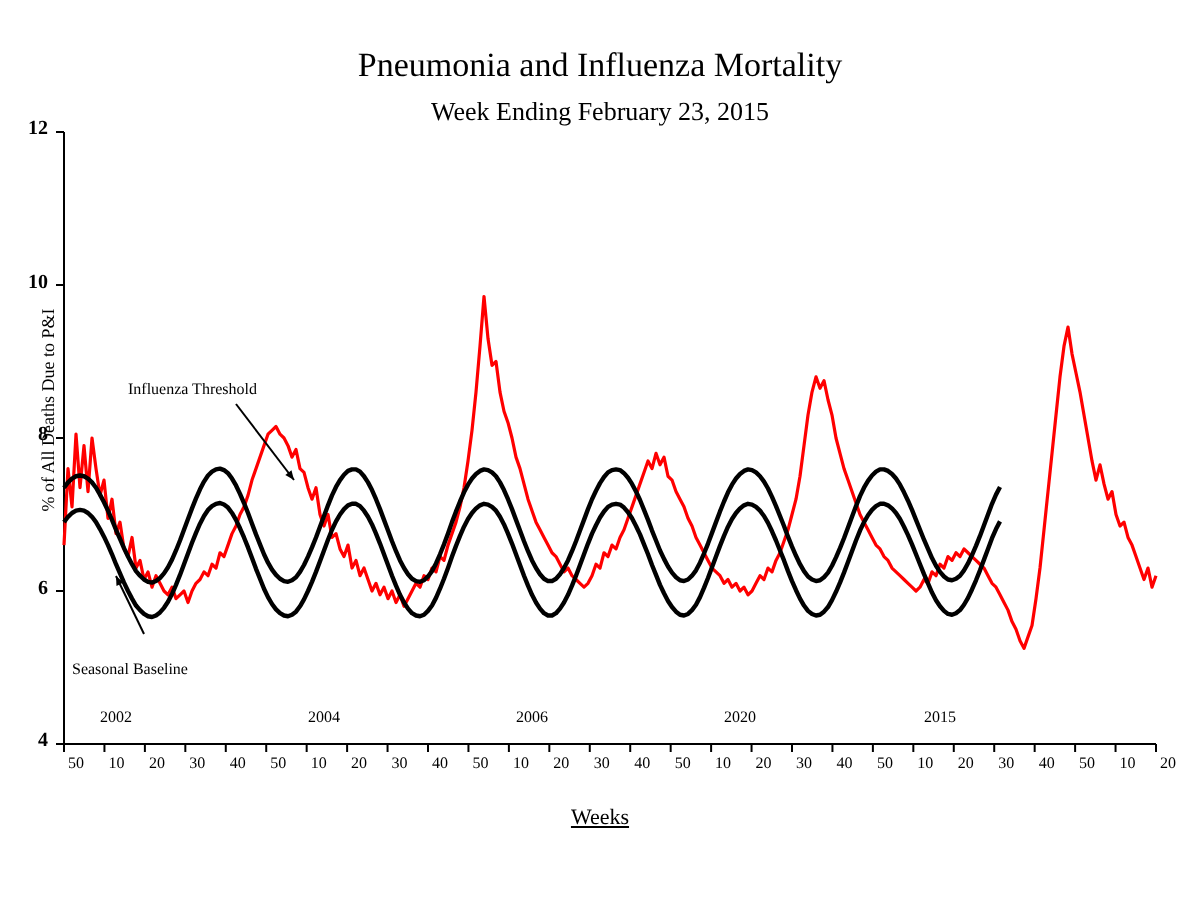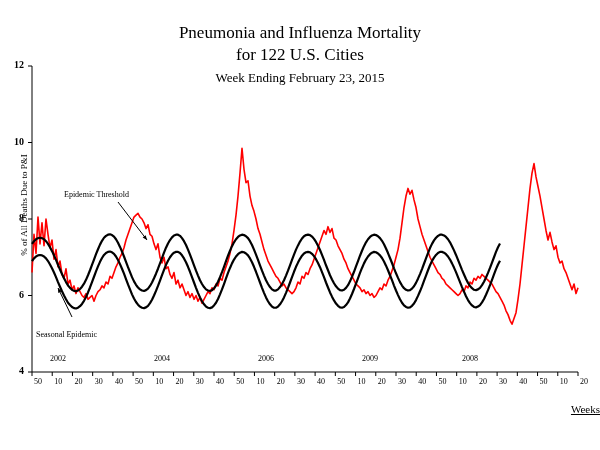--- a/index.html
+++ b/index.html
@@ -50,21 +50,21 @@
     text-align: center;
     font-size: 9px;
     transform: rotate(-90deg);
     color: #000;
   }
   .xlabel {
     position: absolute;
     left: 0;
     top: 403px;
     width: 600px;
-    text-align: right;
+    text-align: center;
     font-size: 11px;
     color: #000;
     text-decoration: underline;
   }
   .ytick {
     position: absolute;
     font-size: 10px;
     color: #000;
     text-align: right;
     width: 22px;
@@ -96,21 +96,20 @@
     top: 0;
   }
 </style>
 </head>
 <body>
 
 <div id="chart-root">
 
   <div class="title-block">
     <div class="title-line1">Pneumonia and Influenza Mortality</div>
-    <div class="title-line2">for 122 U.S. Cities</div>
     <div class="title-line3">Week Ending  February 23, 2015</div>
   </div>
 
   <div class="ylabel">% of All Deaths Due to P&amp;I</div>
   <div class="xlabel">Weeks</div>
 
   <div id="ytick-layer">
       <div class="ytick" style="left: 2px; top: 59px;">12</div>
       <div class="ytick" style="left: 2px; top: 135.5px;">10</div>
       <div class="ytick" style="left: 2px; top: 212px;">8</div>
@@ -144,22 +143,22 @@
       <div class="xtick" style="left: 487.111px; top: 377px;">30</div>
       <div class="xtick" style="left: 507.333px; top: 377px;">40</div>
       <div class="xtick" style="left: 527.556px; top: 377px;">50</div>
       <div class="xtick" style="left: 547.778px; top: 377px;">10</div>
       <div class="xtick" style="left: 568px; top: 377px;">20</div>
     </div>
   <div id="year-layer">
       <div class="yearlabel" style="left: 38px; top: 354px;">2002</div>
       <div class="yearlabel" style="left: 142px; top: 354px;">2004</div>
       <div class="yearlabel" style="left: 246px; top: 354px;">2006</div>
-      <div class="yearlabel" style="left: 350px; top: 354px;">2009</div>
-      <div class="yearlabel" style="left: 450px; top: 354px;">2008</div>
+      <div class="yearlabel" style="left: 350px; top: 354px;">2020</div>
+      <div class="yearlabel" style="left: 450px; top: 354px;">2015</div>
     </div>
 
   <svg class="plot" id="plot-svg" width="600" height="450">
       <path d="M 32 66 L 32 372 L 578 372" fill="none" stroke="#000" stroke-width="1"></path>
       <line x1="28" x2="32" y1="372" y2="372" stroke="#000" stroke-width="1"></line>
       <line x1="28" x2="32" y1="295.5" y2="295.5" stroke="#000" stroke-width="1"></line>
       <line x1="28" x2="32" y1="219" y2="219" stroke="#000" stroke-width="1"></line>
       <line x1="28" x2="32" y1="142.5" y2="142.5" stroke="#000" stroke-width="1"></line>
       <line x1="28" x2="32" y1="66" y2="66" stroke="#000" stroke-width="1"></line>
       <line x1="32" x2="32" y1="372" y2="376" stroke="#000" stroke-width="1"></line>
@@ -193,17 +192,17 @@
       <path d="M 32.00 272.55 L 34.00 234.30 L 36.00 253.43 L 38.00 217.09 L 40.00 243.86 L 42.00 222.82 L 44.00 245.78 L 46.00 219.00 L 48.00 234.30 L 50.00 247.69 L 52.00 240.04 L 54.00 259.16 L 56.00 249.60 L 58.00 266.81 L 60.00 261.07 L 62.00 274.46 L 64.00 278.29 L 66.00 268.73 L 68.00 284.02 L 70.00 280.20 L 72.00 289.76 L 74.00 285.94 L 76.00 293.59 L 78.00 287.85 L 80.00 291.68 L 82.00 295.50 L 84.00 297.41 L 86.00 293.59 L 88.00 299.32 L 90.00 297.41 L 92.00 295.50 L 94.00 301.24 L 96.00 295.50 L 98.00 291.68 L 100.00 289.76 L 102.00 285.94 L 104.00 287.85 L 106.00 282.11 L 108.00 284.02 L 110.00 276.38 L 112.00 278.29 L 114.00 272.55 L 116.00 266.81 L 118.00 262.99 L 120.00 257.25 L 122.00 253.43 L 124.00 247.69 L 126.00 240.04 L 128.00 234.30 L 130.00 228.56 L 132.00 222.82 L 134.00 217.09 L 136.00 215.18 L 138.00 213.26 L 140.00 217.09 L 142.00 219.00 L 144.00 222.82 L 146.00 228.56 L 148.00 224.74 L 150.00 234.30 L 152.00 236.21 L 154.00 243.86 L 156.00 249.60 L 158.00 243.86 L 160.00 257.25 L 162.00 262.99 L 164.00 257.25 L 166.00 268.73 L 168.00 266.81 L 170.00 274.46 L 172.00 278.29 L 174.00 272.55 L 176.00 284.02 L 178.00 280.20 L 180.00 287.85 L 182.00 284.02 L 184.00 289.76 L 186.00 295.50 L 188.00 291.68 L 190.00 297.41 L 192.00 293.59 L 194.00 299.32 L 196.00 295.50 L 198.00 301.24 L 200.00 297.41 L 202.00 303.15 L 204.00 299.32 L 206.00 295.50 L 208.00 291.68 L 210.00 293.59 L 212.00 287.85 L 214.00 289.76 L 216.00 284.02 L 218.00 285.94 L 220.00 278.29 L 222.00 280.20 L 224.00 272.55 L 226.00 266.81 L 228.00 261.07 L 230.00 253.43 L 232.00 243.86 L 234.00 230.47 L 236.00 215.18 L 238.00 196.05 L 240.00 173.10 L 242.00 148.24 L 244.00 169.27 L 246.00 182.66 L 248.00 180.75 L 250.00 196.05 L 252.00 205.61 L 254.00 211.35 L 256.00 219.00 L 258.00 228.56 L 260.00 234.30 L 262.00 241.95 L 264.00 249.60 L 266.00 255.34 L 268.00 261.07 L 270.00 264.90 L 272.00 268.73 L 274.00 272.55 L 276.00 276.38 L 278.00 278.29 L 280.00 282.11 L 282.00 285.94 L 284.00 284.02 L 286.00 287.85 L 288.00 289.76 L 290.00 291.68 L 292.00 293.59 L 294.00 291.68 L 296.00 287.85 L 298.00 282.11 L 300.00 284.02 L 302.00 276.38 L 304.00 278.29 L 306.00 272.55 L 308.00 274.46 L 310.00 268.73 L 312.00 264.90 L 314.00 259.16 L 316.00 253.43 L 318.00 247.69 L 320.00 241.95 L 322.00 236.21 L 324.00 230.47 L 326.00 234.30 L 328.00 226.65 L 330.00 232.39 L 332.00 228.56 L 334.00 238.13 L 336.00 240.04 L 338.00 245.78 L 340.00 249.60 L 342.00 253.43 L 344.00 259.16 L 346.00 262.99 L 348.00 268.73 L 350.00 272.55 L 352.00 276.38 L 354.00 280.20 L 356.00 284.02 L 358.00 285.94 L 360.00 287.85 L 362.00 291.68 L 364.00 289.76 L 366.00 293.59 L 368.00 291.68 L 370.00 295.50 L 372.00 293.59 L 374.00 297.41 L 376.00 295.50 L 378.00 291.68 L 380.00 287.85 L 382.00 289.76 L 384.00 284.02 L 386.00 285.94 L 388.00 280.20 L 390.00 276.38 L 392.00 270.64 L 394.00 264.90 L 396.00 257.25 L 398.00 249.60 L 400.00 238.13 L 402.00 222.82 L 404.00 207.52 L 406.00 196.05 L 408.00 188.40 L 410.00 194.14 L 412.00 190.31 L 414.00 199.88 L 416.00 207.52 L 418.00 219.00 L 420.00 226.65 L 422.00 234.30 L 424.00 240.04 L 426.00 245.78 L 428.00 251.51 L 430.00 257.25 L 432.00 261.07 L 434.00 264.90 L 436.00 268.73 L 438.00 272.55 L 440.00 274.46 L 442.00 278.29 L 444.00 280.20 L 446.00 284.02 L 448.00 285.94 L 450.00 287.85 L 452.00 289.76 L 454.00 291.68 L 456.00 293.59 L 458.00 295.50 L 460.00 293.59 L 462.00 289.76 L 464.00 291.68 L 466.00 285.94 L 468.00 287.85 L 470.00 282.11 L 472.00 284.02 L 474.00 278.29 L 476.00 280.20 L 478.00 276.38 L 480.00 278.29 L 482.00 274.46 L 484.00 276.38 L 486.00 278.29 L 488.00 280.20 L 490.00 282.11 L 492.00 284.02 L 494.00 287.85 L 496.00 291.68 L 498.00 293.59 L 500.00 297.41 L 502.00 301.24 L 504.00 305.06 L 506.00 310.80 L 508.00 314.63 L 510.00 320.36 L 512.00 324.19 L 514.00 318.45 L 516.00 312.71 L 518.00 299.32 L 520.00 284.02 L 522.00 264.90 L 524.00 245.78 L 526.00 226.65 L 528.00 207.52 L 530.00 188.40 L 532.00 173.10 L 534.00 163.54 L 536.00 176.93 L 538.00 186.49 L 540.00 196.05 L 542.00 207.52 L 544.00 219.00 L 546.00 230.47 L 548.00 240.04 L 550.00 232.39 L 552.00 241.95 L 554.00 249.60 L 556.00 245.78 L 558.00 257.25 L 560.00 262.99 L 562.00 261.07 L 564.00 268.73 L 566.00 272.55 L 568.00 278.29 L 570.00 284.02 L 572.00 289.76 L 574.00 284.02 L 576.00 293.59 L 578.00 287.85" fill="none" stroke="#ff0000" stroke-width="1.6" stroke-linejoin="round"></path>
       <path d="M 32.00 243.86 L 34.00 241.19 L 36.00 239.27 L 38.00 238.13 L 40.00 237.74 L 42.00 238.13 L 44.00 239.27 L 46.00 241.19 L 48.00 243.86 L 50.00 247.31 L 52.00 251.13 L 54.00 255.34 L 56.00 259.93 L 58.00 264.90 L 60.00 269.49 L 62.00 274.08 L 64.00 278.29 L 66.00 282.11 L 68.00 285.56 L 70.00 287.85 L 72.00 289.76 L 74.00 290.91 L 76.00 291.29 L 78.00 290.53 L 80.00 289.00 L 82.00 286.70 L 84.00 283.64 L 86.00 279.82 L 88.00 275.23 L 90.00 270.25 L 92.00 264.90 L 94.00 259.54 L 96.00 254.19 L 98.00 249.22 L 100.00 244.63 L 102.00 240.80 L 104.00 237.74 L 106.00 235.83 L 108.00 234.68 L 110.00 234.30 L 112.00 235.06 L 114.00 236.59 L 116.00 239.27 L 118.00 242.72 L 120.00 246.92 L 122.00 251.51 L 124.00 256.49 L 126.00 261.84 L 128.00 267.19 L 130.00 272.17 L 132.00 277.14 L 134.00 281.35 L 136.00 284.79 L 138.00 287.47 L 140.00 289.38 L 142.00 290.53 L 144.00 290.91 L 146.00 290.14 L 148.00 288.62 L 150.00 285.94 L 152.00 282.50 L 154.00 278.29 L 156.00 273.70 L 158.00 268.73 L 160.00 263.37 L 162.00 258.01 L 164.00 252.66 L 166.00 247.69 L 168.00 243.48 L 170.00 240.04 L 172.00 237.36 L 174.00 235.45 L 176.00 234.68 L 178.00 234.68 L 180.00 235.83 L 182.00 238.13 L 184.00 241.19 L 186.00 245.01 L 188.00 249.60 L 190.00 254.57 L 192.00 259.93 L 194.00 265.28 L 196.00 270.64 L 198.00 275.61 L 200.00 280.20 L 202.00 284.02 L 204.00 287.09 L 206.00 289.38 L 208.00 290.53 L 210.00 290.91 L 212.00 290.14 L 214.00 288.23 L 216.00 285.56 L 218.00 281.73 L 220.00 277.14 L 222.00 272.17 L 224.00 266.81 L 226.00 261.07 L 228.00 255.72 L 230.00 250.75 L 232.00 246.16 L 234.00 242.33 L 236.00 239.27 L 238.00 236.98 L 240.00 235.45 L 242.00 234.68 L 244.00 235.06 L 246.00 236.21 L 248.00 238.13 L 250.00 241.19 L 252.00 245.01 L 254.00 249.60 L 256.00 254.57 L 258.00 259.93 L 260.00 265.28 L 262.00 270.64 L 264.00 275.61 L 266.00 280.20 L 268.00 284.02 L 270.00 287.09 L 272.00 289.38 L 274.00 290.53 L 276.00 290.53 L 278.00 289.38 L 280.00 287.09 L 282.00 284.02 L 284.00 280.20 L 286.00 275.61 L 288.00 270.64 L 290.00 265.28 L 292.00 259.93 L 294.00 254.57 L 296.00 249.60 L 298.00 245.39 L 300.00 241.57 L 302.00 238.51 L 304.00 236.21 L 306.00 235.06 L 308.00 234.68 L 310.00 235.06 L 312.00 236.59 L 314.00 238.89 L 316.00 241.95 L 318.00 245.78 L 320.00 249.98 L 322.00 254.96 L 324.00 259.93 L 326.00 265.28 L 328.00 270.25 L 330.00 275.23 L 332.00 279.44 L 334.00 283.26 L 336.00 286.32 L 338.00 288.62 L 340.00 290.14 L 342.00 290.53 L 344.00 289.76 L 346.00 287.85 L 348.00 285.17 L 350.00 281.35 L 352.00 276.76 L 354.00 271.78 L 356.00 266.43 L 358.00 261.07 L 360.00 255.72 L 362.00 250.75 L 364.00 246.16 L 366.00 242.33 L 368.00 239.27 L 370.00 236.98 L 372.00 235.45 L 374.00 234.68 L 376.00 235.06 L 378.00 236.21 L 380.00 238.13 L 382.00 240.80 L 384.00 244.25 L 386.00 248.45 L 388.00 253.04 L 390.00 258.01 L 392.00 262.99 L 394.00 268.34 L 396.00 273.31 L 398.00 277.90 L 400.00 282.11 L 402.00 285.56 L 404.00 288.23 L 406.00 289.76 L 408.00 290.53 L 410.00 290.14 L 412.00 288.62 L 414.00 286.32 L 416.00 282.88 L 418.00 278.67 L 420.00 274.08 L 422.00 269.11 L 424.00 263.75 L 426.00 258.40 L 428.00 253.04 L 430.00 248.07 L 432.00 243.86 L 434.00 240.42 L 436.00 237.74 L 438.00 235.83 L 440.00 234.68 L 442.00 234.68 L 444.00 235.45 L 446.00 236.98 L 448.00 239.27 L 450.00 242.33 L 452.00 246.16 L 454.00 250.37 L 456.00 254.96 L 458.00 259.93 L 460.00 264.90 L 462.00 269.87 L 464.00 274.46 L 466.00 279.05 L 468.00 282.88 L 470.00 285.94 L 472.00 288.23 L 474.00 289.76 L 476.00 290.14 L 478.00 289.38 L 480.00 287.85 L 482.00 285.17 L 484.00 281.73 L 486.00 277.52 L 488.00 272.93 L 490.00 267.96 L 492.00 262.61 L 494.00 257.25 L 496.00 251.90 L 498.00 247.31 L 500.00 243.48" fill="none" stroke="#000000" stroke-width="2.2" stroke-linejoin="round"></path>
       <path d="M 32.00 261.07 L 34.00 258.40 L 36.00 256.49 L 38.00 255.34 L 40.00 254.96 L 42.00 255.34 L 44.00 256.49 L 46.00 258.40 L 48.00 261.07 L 50.00 264.52 L 52.00 268.34 L 54.00 272.55 L 56.00 277.14 L 58.00 282.11 L 60.00 286.70 L 62.00 291.29 L 64.00 295.50 L 66.00 299.32 L 68.00 302.77 L 70.00 305.06 L 72.00 306.98 L 74.00 308.12 L 76.00 308.50 L 78.00 307.74 L 80.00 306.21 L 82.00 303.91 L 84.00 300.86 L 86.00 297.03 L 88.00 292.44 L 90.00 287.47 L 92.00 282.11 L 94.00 276.76 L 96.00 271.40 L 98.00 266.43 L 100.00 261.84 L 102.00 258.01 L 104.00 254.96 L 106.00 253.04 L 108.00 251.90 L 110.00 251.51 L 112.00 252.28 L 114.00 253.81 L 116.00 256.49 L 118.00 259.93 L 120.00 264.13 L 122.00 268.73 L 124.00 273.70 L 126.00 279.05 L 128.00 284.41 L 130.00 289.38 L 132.00 294.35 L 134.00 298.56 L 136.00 302.00 L 138.00 304.68 L 140.00 306.59 L 142.00 307.74 L 144.00 308.12 L 146.00 307.36 L 148.00 305.83 L 150.00 303.15 L 152.00 299.71 L 154.00 295.50 L 156.00 290.91 L 158.00 285.94 L 160.00 280.58 L 162.00 275.23 L 164.00 269.87 L 166.00 264.90 L 168.00 260.69 L 170.00 257.25 L 172.00 254.57 L 174.00 252.66 L 176.00 251.90 L 178.00 251.90 L 180.00 253.04 L 182.00 255.34 L 184.00 258.40 L 186.00 262.22 L 188.00 266.81 L 190.00 271.78 L 192.00 277.14 L 194.00 282.50 L 196.00 287.85 L 198.00 292.82 L 200.00 297.41 L 202.00 301.24 L 204.00 304.30 L 206.00 306.59 L 208.00 307.74 L 210.00 308.12 L 212.00 307.36 L 214.00 305.44 L 216.00 302.77 L 218.00 298.94 L 220.00 294.35 L 222.00 289.38 L 224.00 284.02 L 226.00 278.29 L 228.00 272.93 L 230.00 267.96 L 232.00 263.37 L 234.00 259.54 L 236.00 256.49 L 238.00 254.19 L 240.00 252.66 L 242.00 251.90 L 244.00 252.28 L 246.00 253.43 L 248.00 255.34 L 250.00 258.40 L 252.00 262.22 L 254.00 266.81 L 256.00 271.78 L 258.00 277.14 L 260.00 282.50 L 262.00 287.85 L 264.00 292.82 L 266.00 297.41 L 268.00 301.24 L 270.00 304.30 L 272.00 306.59 L 274.00 307.74 L 276.00 307.74 L 278.00 306.59 L 280.00 304.30 L 282.00 301.24 L 284.00 297.41 L 286.00 292.82 L 288.00 287.85 L 290.00 282.50 L 292.00 277.14 L 294.00 271.78 L 296.00 266.81 L 298.00 262.61 L 300.00 258.78 L 302.00 255.72 L 304.00 253.43 L 306.00 252.28 L 308.00 251.90 L 310.00 252.28 L 312.00 253.81 L 314.00 256.10 L 316.00 259.16 L 318.00 262.99 L 320.00 267.19 L 322.00 272.17 L 324.00 277.14 L 326.00 282.50 L 328.00 287.47 L 330.00 292.44 L 332.00 296.65 L 334.00 300.47 L 336.00 303.53 L 338.00 305.83 L 340.00 307.36 L 342.00 307.74 L 344.00 306.98 L 346.00 305.06 L 348.00 302.38 L 350.00 298.56 L 352.00 293.97 L 354.00 289.00 L 356.00 283.64 L 358.00 278.29 L 360.00 272.93 L 362.00 267.96 L 364.00 263.37 L 366.00 259.54 L 368.00 256.49 L 370.00 254.19 L 372.00 252.66 L 374.00 251.90 L 376.00 252.28 L 378.00 253.43 L 380.00 255.34 L 382.00 258.01 L 384.00 261.46 L 386.00 265.66 L 388.00 270.25 L 390.00 275.23 L 392.00 280.20 L 394.00 285.56 L 396.00 290.53 L 398.00 295.12 L 400.00 299.32 L 402.00 302.77 L 404.00 305.44 L 406.00 306.98 L 408.00 307.74 L 410.00 307.36 L 412.00 305.83 L 414.00 303.53 L 416.00 300.09 L 418.00 295.88 L 420.00 291.29 L 422.00 286.32 L 424.00 280.97 L 426.00 275.61 L 428.00 270.25 L 430.00 265.28 L 432.00 261.07 L 434.00 257.63 L 436.00 254.96 L 438.00 253.04 L 440.00 251.90 L 442.00 251.90 L 444.00 252.66 L 446.00 254.19 L 448.00 256.49 L 450.00 259.54 L 452.00 263.37 L 454.00 267.58 L 456.00 272.17 L 458.00 277.14 L 460.00 282.11 L 462.00 287.09 L 464.00 291.68 L 466.00 296.26 L 468.00 300.09 L 470.00 303.15 L 472.00 305.44 L 474.00 306.98 L 476.00 307.36 L 478.00 306.59 L 480.00 305.06 L 482.00 302.38 L 484.00 298.94 L 486.00 294.74 L 488.00 290.14 L 490.00 285.17 L 492.00 279.82 L 494.00 274.46 L 496.00 269.11 L 498.00 264.52 L 500.00 260.69" fill="none" stroke="#000000" stroke-width="2.2" stroke-linejoin="round"></path>
       <line x1="118" y1="202" x2="147" y2="240" stroke="#000" stroke-width="1"></line>
       <path d="M 147 240 L 142.65824136496607 237.52025566739064 L 145.75392732947677 235.15775848394824 Z" fill="#000"></path>
       <line x1="72" y1="317" x2="58" y2="288" stroke="#000" stroke-width="1"></line>
       <path d="M 58 288 L 61.755608660563624 291.30081862402335 L 58.24869540659926 292.99381122938547 Z" fill="#000"></path>
     </svg>
 
   <div id="annot-layer">
-      <div class="annot" style="left: 64px; top: 190px;">Epidemic Threshold</div>
-      <div class="annot" style="left: 36px; top: 330px;">Seasonal Epidemic</div>
+      <div class="annot" style="left: 64px; top: 190px;">Influenza Threshold</div>
+      <div class="annot" style="left: 36px; top: 330px;">Seasonal Baseline</div>
     </div>
 
 </div>
 
 </body></html>

